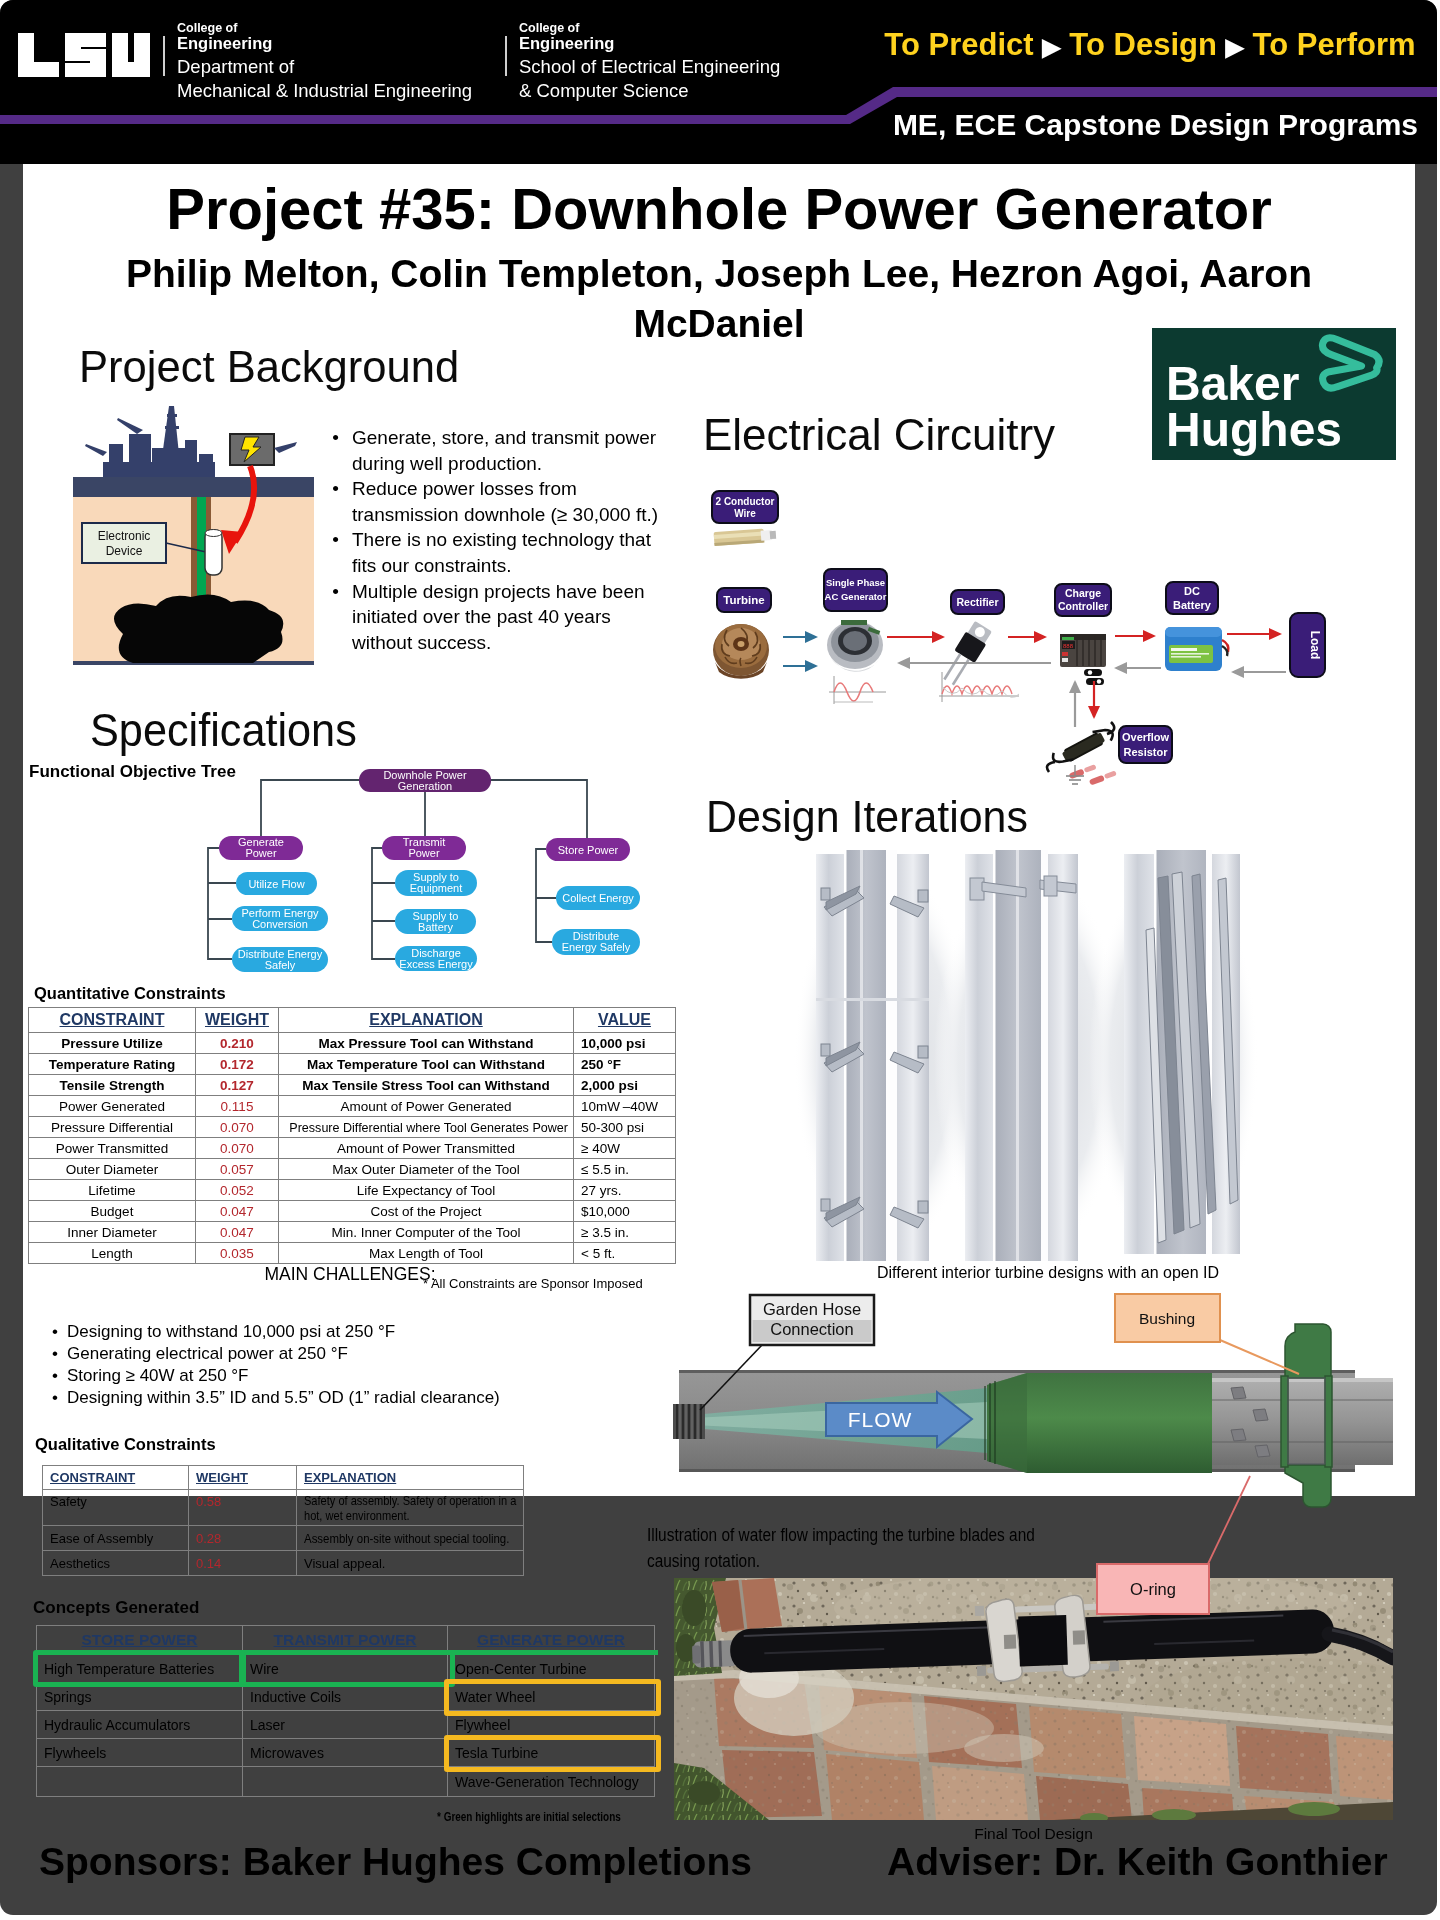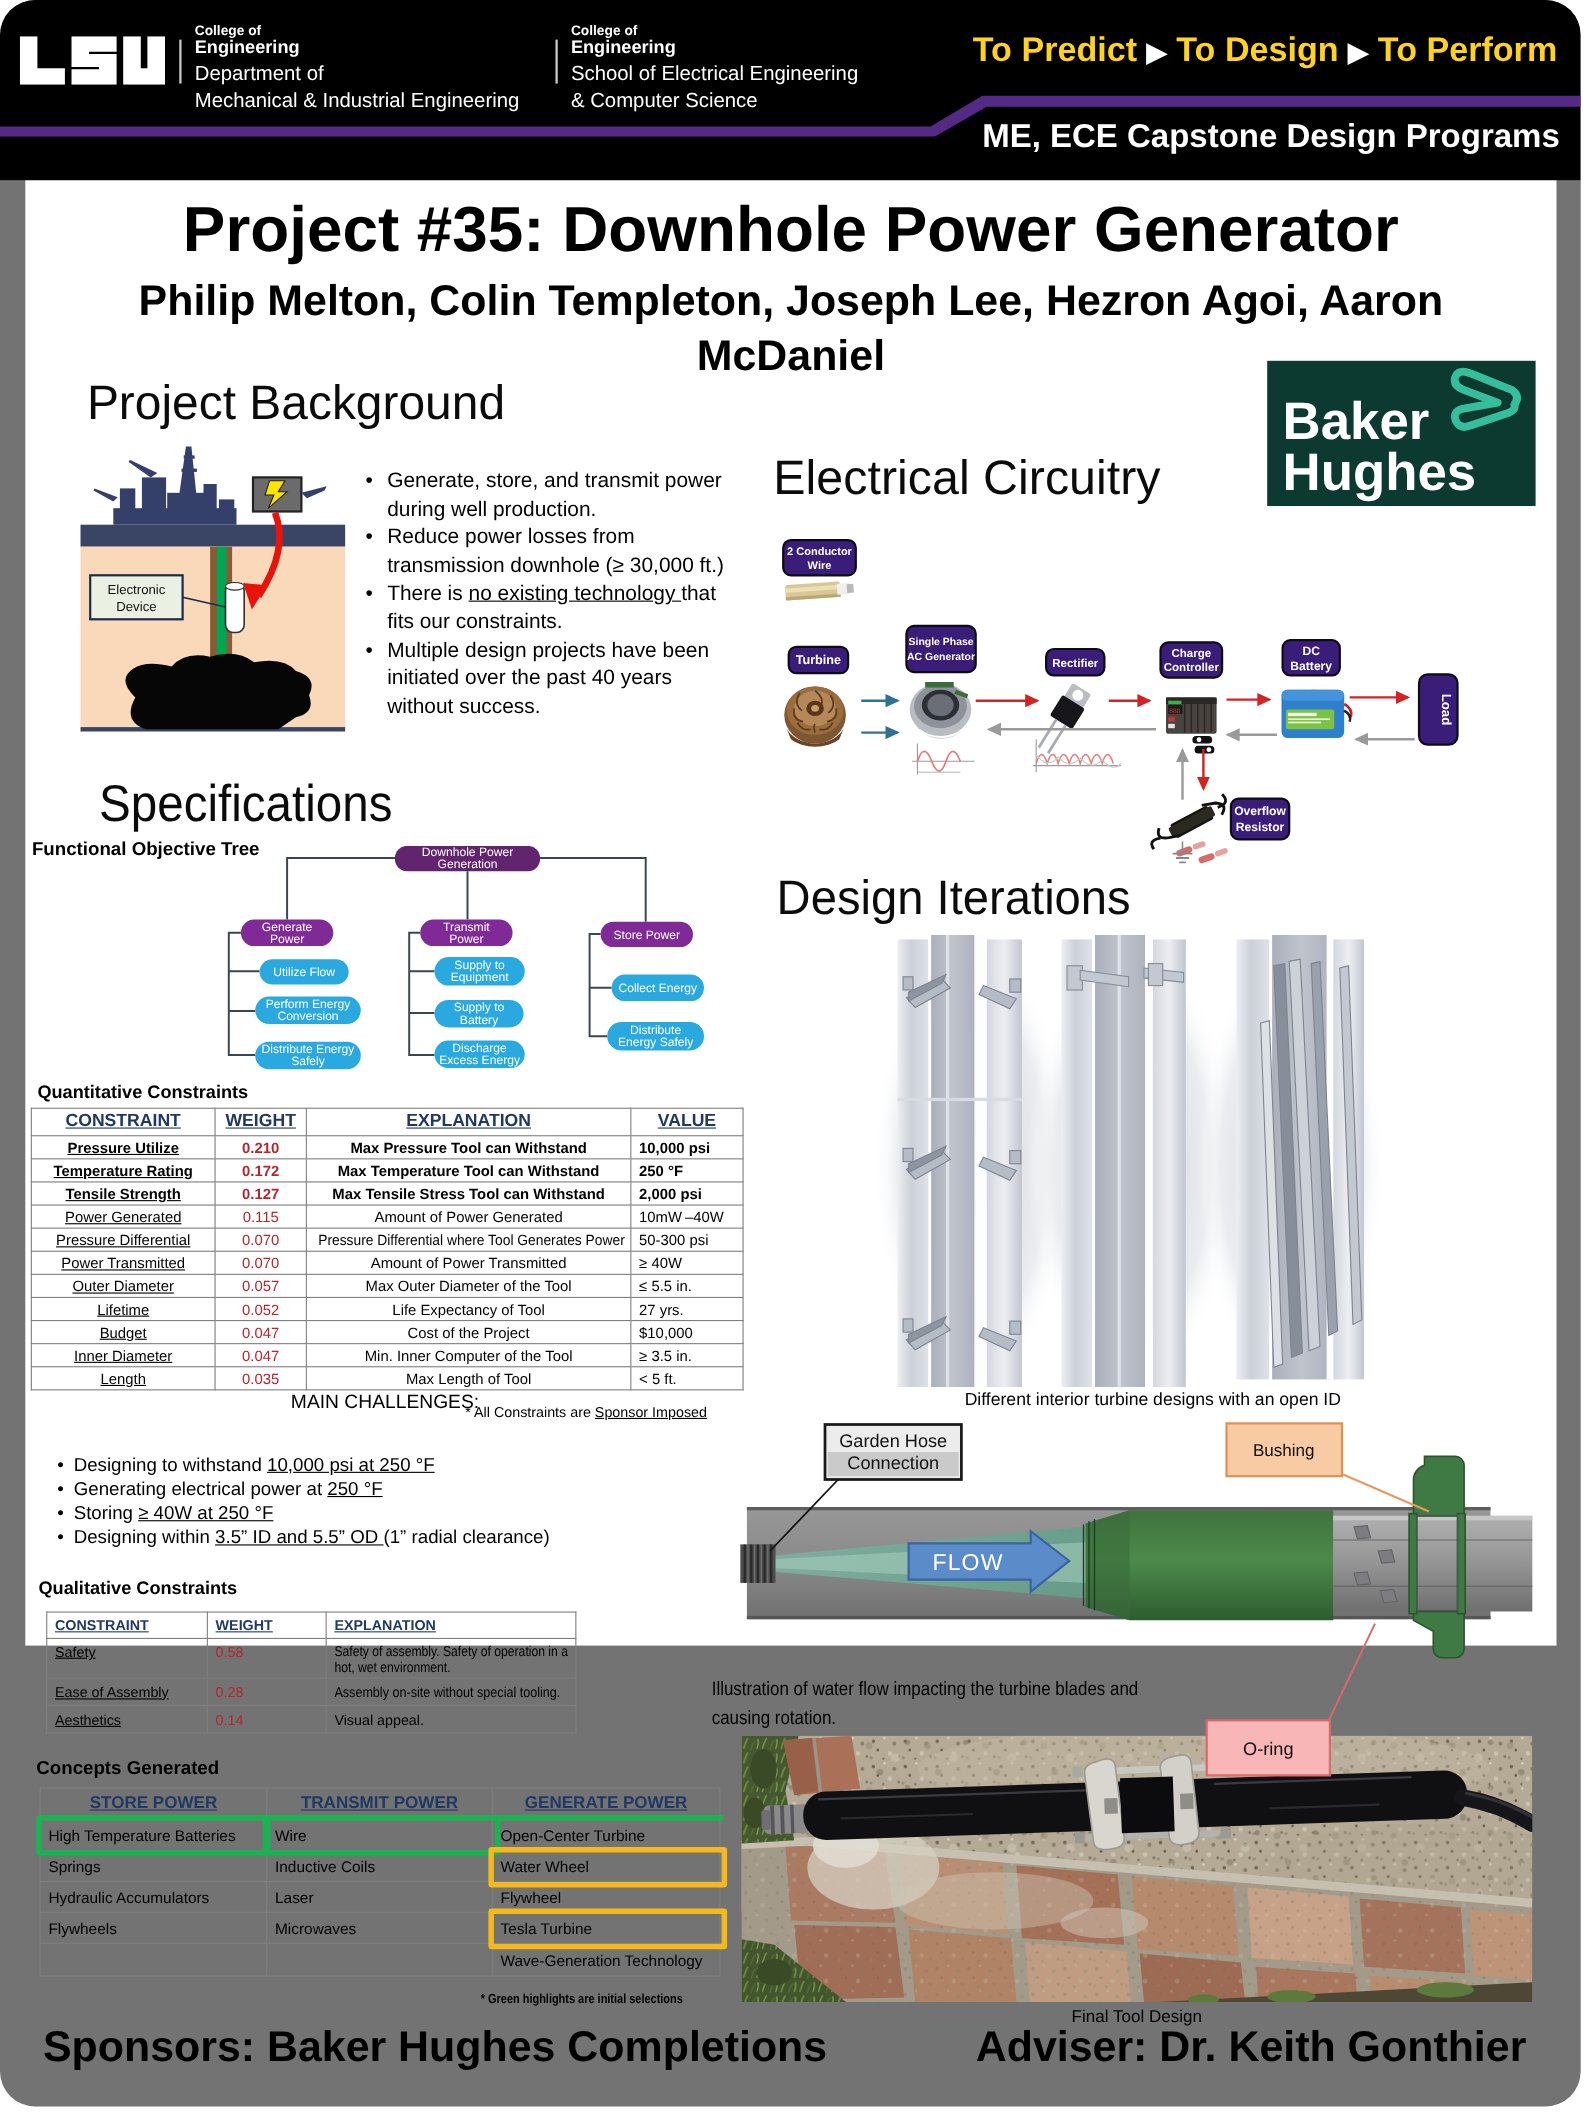--- a/index.html
+++ b/index.html
@@ -1,22 +1,22 @@
 <!DOCTYPE html>
 <html><head>
 <meta charset="utf-8">
 <style>
   html,body{margin:0;padding:0;width:1440px;height:1920px;background:#fff;
     font-family:"Liberation Sans", sans-serif;}
   .abs{position:absolute;}
-  #frame{position:absolute;left:0;top:0;width:1437px;height:1915px;background:#737373;
-    border-radius:32px;overflow:hidden;}
+  #frame{position:absolute;left:0;top:0;width:1437px;height:1915px;background:#404040;
+    border-radius:13px;overflow:hidden;}
   #content{position:absolute;left:23px;top:164px;width:1392px;height:1332px;background:#fff;}
   .hd{font-weight:400;color:#0b0b0b;}
-  .ul{text-decoration:underline;}
+  .ul{}
   table{border-collapse:collapse;table-layout:fixed;}
   td{border:1px solid #7f7f7f;padding:0;overflow:hidden;vertical-align:middle;}
   .nb{color:#1f3864;font-weight:700;text-decoration:underline;}
   .rd{color:#b3272d;}
   .lft{text-align:left;padding-left:7px;}
 </style>
 </head>
 <body>
 <div id="frame">
 

